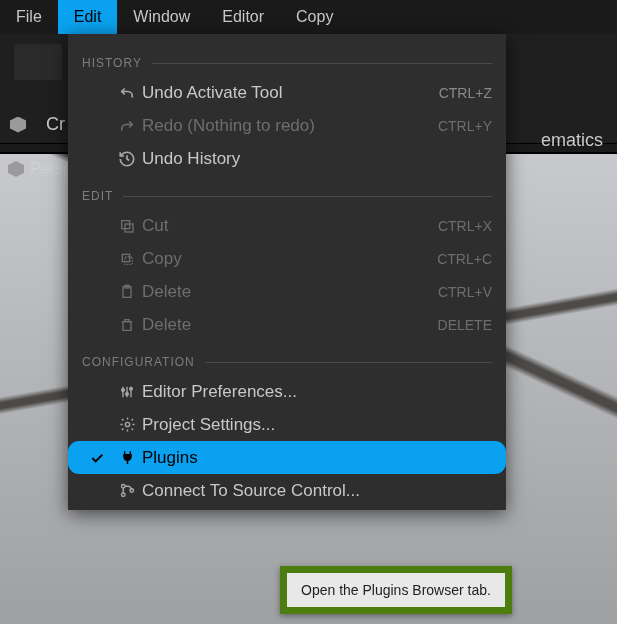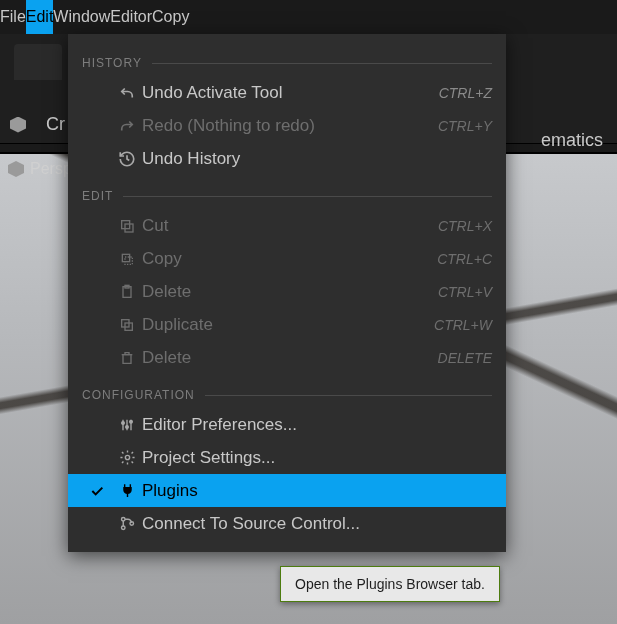--- a/index.html
+++ b/index.html
@@ -12,21 +12,21 @@
     position: relative;
   }
   .menubar {
     display: flex;
     background: #1a1a1a;
     height: 34px;
     align-items: stretch;
   }
   .menu-item {
     color: #c8c8c8;
-    padding: 0 0;
+    padding: 0 16px;
     display: flex;
     align-items: center;
     font-size: 16px;
     cursor: pointer;
   }
   .menu-item.active {
     background: #0aa2f0;
     color: #000;
   }
   .toolbar-strip {
@@ -89,21 +89,21 @@
     gap: 6px;
     z-index: 1;
   }
   .dropdown {
     position: absolute;
     left: 68px;
     top: 34px;
     width: 438px;
     background: #2e2e2e;
     box-shadow: 0 4px 18px rgba(0,0,0,0.6);
-    padding: 8px 0 12px 0;
+    padding: 8px 0 3px 0;
     z-index: 10;
   }
   .section-header {
     display: flex;
     align-items: center;
     padding: 14px 14px 6px 14px;
     gap: 10px;
   }
   .section-header .label {
     color: #7d7d7d;
@@ -136,41 +136,41 @@
     font-size: 16px;
   }
   .dd-item .label {
     flex: 1;
     font-size: 17px;
     color: #c8c8c8;
   }
   .dd-item .shortcut {
     color: #8a8a8a;
     font-size: 14px;
-    font-style: italic;
   }
   .dd-item.disabled .label,
   .dd-item.disabled .icon-col,
   .dd-item.disabled .shortcut {
     color: #6e6e6e;
   }
   .dd-item.highlight {
     background: #0aa2f0;
+    border-radius: 11px;
   }
   .dd-item.highlight .label,
   .dd-item.highlight .icon-col,
   .dd-item.highlight .check-col {
     color: #000;
   }
   .tooltip {
     position: absolute;
     left: 280px;
     top: 566px;
     background: #e8e8e8;
-    border: 1px solid #4d7c0f;
+    border: 7px solid #4d7c0f;
     padding: 9px 14px;
     font-size: 14px;
     color: #1e1e1e;
     box-shadow: 0 2px 6px rgba(0,0,0,0.4);
     z-index: 20;
   }
   .cube-icon {
     width: 16px; height: 16px;
     display: inline-block;
     position: relative;
@@ -287,31 +287,20 @@
           <rect x="9" y="2" width="6" height="4"></rect>
         </svg>
     </span>
     <span class="label">Delete</span>
     <span class="shortcut">CTRL+V</span>
   </div>
   <div class="dd-item disabled">
     <span class="check-col"></span>
     <span class="icon-col">
       <svg width="16" height="16" viewBox="0 0 24 24" fill="none" stroke="currentColor" stroke-width="2">
-          <rect x="4" y="4" width="11" height="11"></rect>
-          <rect x="9" y="9" width="11" height="11"></rect>
-        </svg>
-    </span>
-    <span class="label">Duplicate</span>
-    <span class="shortcut">CTRL+W</span>
-  </div>
-  <div class="dd-item disabled">
-    <span class="check-col"></span>
-    <span class="icon-col">
-      <svg width="16" height="16" viewBox="0 0 24 24" fill="none" stroke="currentColor" stroke-width="2">
           <path d="M4 7h16"></path>
           <path d="M6 7v13h12V7"></path>
           <path d="M9 4h6v3H9z"></path>
         </svg>
     </span>
     <span class="label">Delete</span>
     <span class="shortcut">DELETE</span>
   </div>
 
   <div class="section-header">

